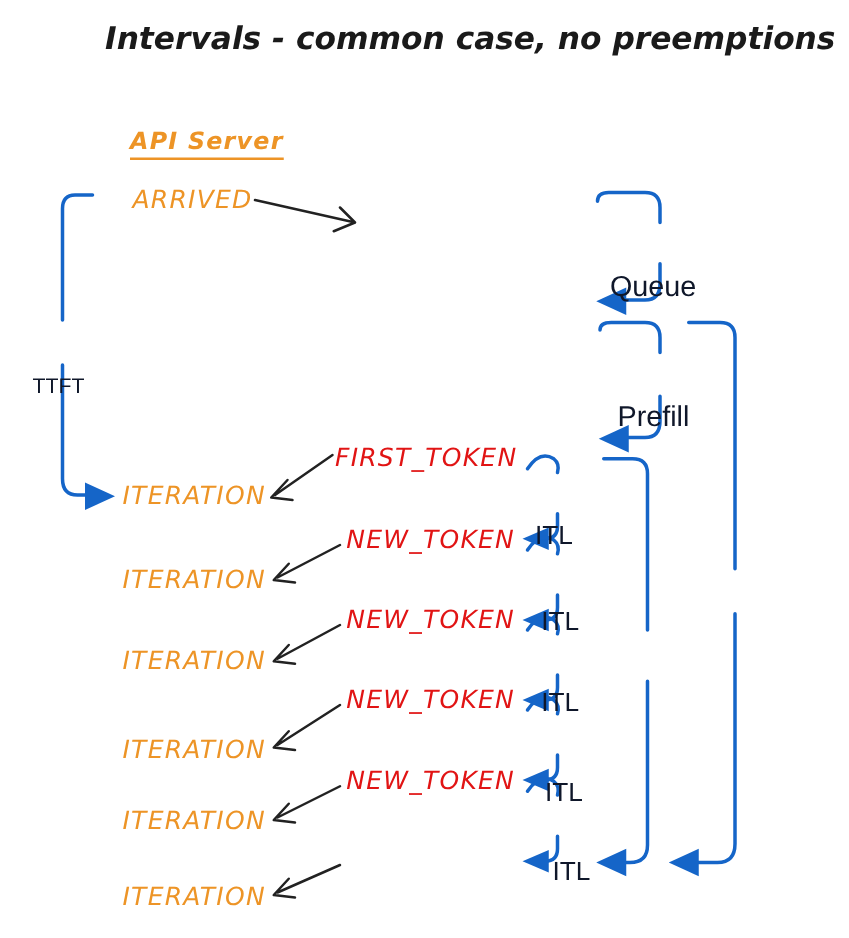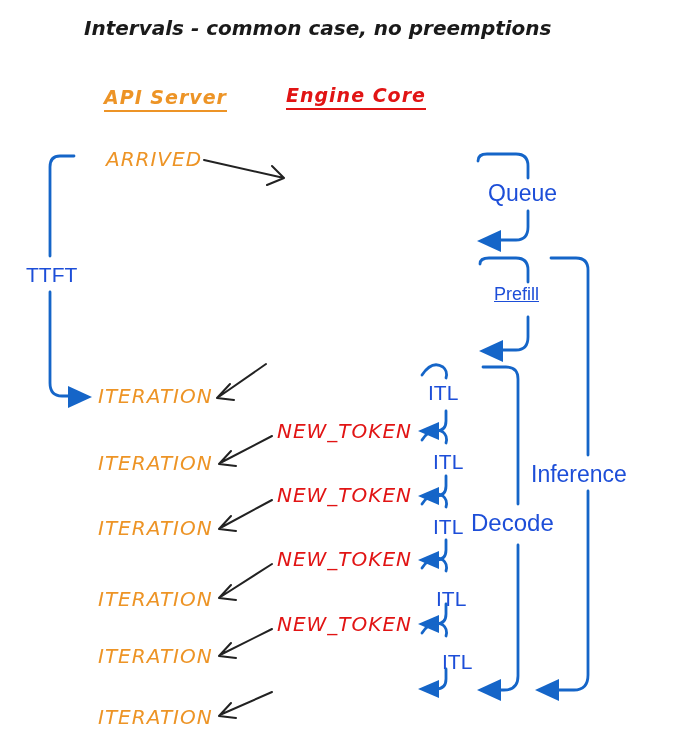--- a/index.html
+++ b/index.html
@@ -6,25 +6,25 @@
   .canvas{
     position:relative;
     width:679px;height:750px;
     background:#ffffff;
     overflow:hidden;
     font-family:"DejaVu Sans", sans-serif;
   }
   .canvas svg{position:absolute;left:0;top:0;}
   .lbl{position:absolute;white-space:nowrap;line-height:1.15;}
   .hand{font-family:"DejaVu Sans", sans-serif;font-style:italic;letter-spacing:1px;}
-  .title{font-size:20px;font-weight:bold;font-style:italic;color:#1a1a1a;letter-spacing:0px;}
-  .col-hdr{font-size:19px;font-weight:bold;padding-bottom:1px;}
+  .title{font-size:25px;font-weight:bold;font-style:italic;color:#1a1a1a;letter-spacing:0px;}
+  .col-hdr{font-size:19px;font-weight:bold;padding-bottom:1px;margin-top:16px;}
   .orange{color:#ED9426;}
   .red{color:#E11414;}
-  .blue{color:#1d4ed8;font-family:"Liberation Sans", sans-serif;font-style:normal;letter-spacing:0px;}
+  .blue{color:#0f172a;font-family:"Liberation Sans", sans-serif;font-style:normal;letter-spacing:0px;margin-top:36px;}
   .u-orange{border-bottom:2px solid #ED9426;}
   .u-red{border-bottom:2px solid #E11414;}
   .evt{font-size:20px;text-align:right;}
   .blue-stroke path{stroke:#1565C8;stroke-width:2.8;fill:none;stroke-linecap:round;stroke-linejoin:round;}
   .blue-stroke polygon{fill:#1565C8;stroke:none;}
   .black-stroke path{stroke:#222222;stroke-width:2;fill:none;stroke-linecap:round;stroke-linejoin:round;}
 </style>
 </head>
 <body>
 
@@ -107,44 +107,42 @@
       <path d="M 272,629 L 222,654 M 231,643 L 219,656 L 236,658"></path>
     </g>
     <g class="black-stroke">
       <path d="M 272,692 L 222,714 M 231,703 L 219,716 L 236,718"></path>
     </g>
   </svg>
 
   <div class="lbl title" style="left:84px;top:17px;">Intervals - common case, no preemptions</div>
 
   <div class="lbl hand col-hdr orange u-orange" style="left:104px;top:87px;">API Server</div>
-  <div class="lbl hand col-hdr red u-red" style="left:286px;top:85px;">Engine Core</div>
 
   <div class="lbl hand evt orange" style="left:106px;top:148px;">ARRIVED</div>
 
+  <div class="lbl hand evt red" style="left:268px;top:355px;">FIRST_TOKEN</div>
   <div class="lbl hand evt orange" style="left:98px;top:385px;">ITERATION</div>
 
   <div class="lbl hand evt red" style="left:277px;top:420px;">NEW_TOKEN</div>
   <div class="lbl hand evt orange" style="left:98px;top:452px;">ITERATION</div>
 
   <div class="lbl hand evt red" style="left:277px;top:484px;">NEW_TOKEN</div>
   <div class="lbl hand evt orange" style="left:98px;top:517px;">ITERATION</div>
 
   <div class="lbl hand evt red" style="left:277px;top:548px;">NEW_TOKEN</div>
   <div class="lbl hand evt orange" style="left:98px;top:588px;">ITERATION</div>
 
   <div class="lbl hand evt red" style="left:277px;top:613px;">NEW_TOKEN</div>
   <div class="lbl hand evt orange" style="left:98px;top:645px;">ITERATION</div>
 
   <div class="lbl hand evt orange" style="left:98px;top:706px;">ITERATION</div>
 
-  <div class="lbl blue" style="left:26px;top:263px;font-size:21px;">TTFT</div>
+  <div class="lbl blue" style="left:26px;top:263px;font-size:17px;">TTFT</div>
   <div class="lbl blue" style="left:488px;top:180px;font-size:23px;">Queue</div>
-  <div class="lbl blue" style="left:494px;top:284px;font-size:18px;text-decoration:underline;">Prefill</div>
+  <div class="lbl blue" style="left:494px;top:284px;font-size:23px;">Prefill</div>
   <div class="lbl blue" style="left:428px;top:381px;font-size:21px;">ITL</div>
   <div class="lbl blue" style="left:433px;top:450px;font-size:21px;">ITL</div>
   <div class="lbl blue" style="left:433px;top:515px;font-size:21px;">ITL</div>
   <div class="lbl blue" style="left:436px;top:587px;font-size:21px;">ITL</div>
   <div class="lbl blue" style="left:442px;top:650px;font-size:21px;">ITL</div>
-  <div class="lbl blue" style="left:471px;top:509px;font-size:24px;">Decode</div>
-  <div class="lbl blue" style="left:531px;top:461px;font-size:23px;">Inference</div>
 
 </div>
 
 </body></html>

